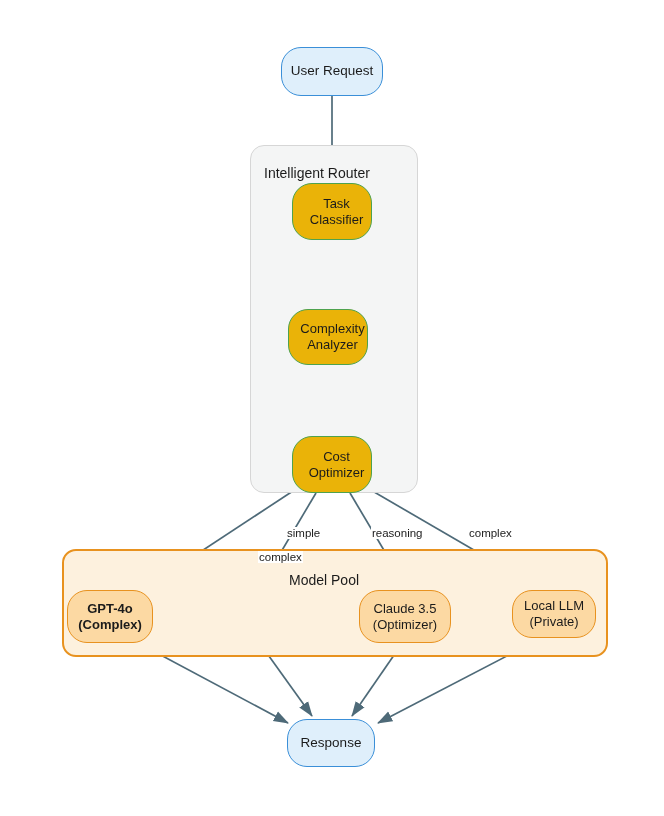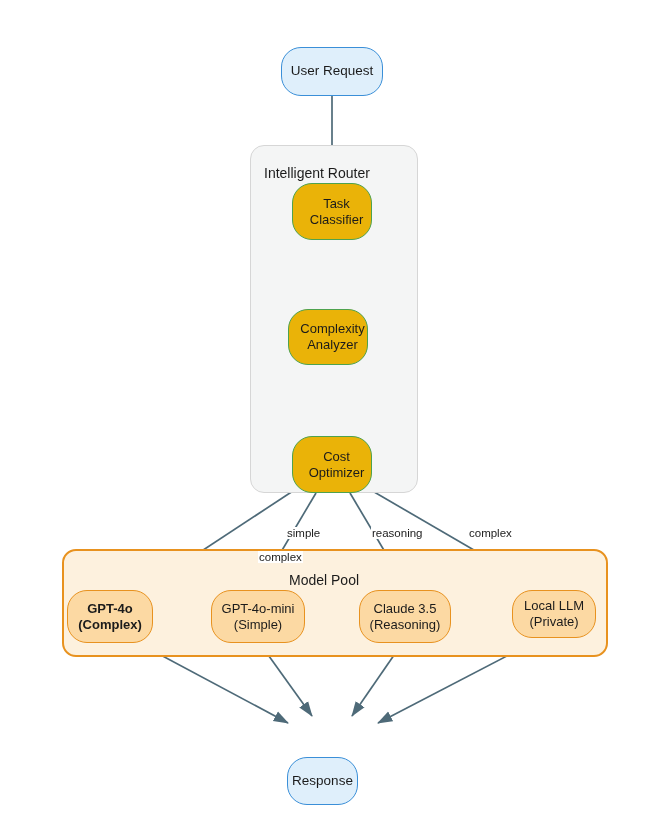--- a/index.html
+++ b/index.html
@@ -153,36 +153,32 @@
   <div class="node n-green" style="left:292px; top:436px; width:80px; height:57px;">
     <span class="line">Cost</span>
     <span class="line">Optimizer</span>
   </div>
 
   <div class="node n-orange" style="left:67px; top:590px; width:86px; height:53px;font-weight:bold;">
     <span class="line">GPT-4o</span>
     <span class="line">(Complex)</span>
   </div>
 
-  <div class="node n-orange" style="left:211px; top:590px; width:94px; height:53px;">
-    <span class="line">GPT-4o-mini</span>
-    <span class="line">(Simple)</span>
-  </div>
 
   <div class="node n-orange" style="left:359px; top:590px; width:92px; height:53px;align-items:center;">
     <span class="line">Claude 3.5</span>
-    <span class="line">(Reasoning)</span>
+    <span class="line">(Optimizer)</span>
   </div>
 
   <div class="node n-orange" style="left:512px; top:590px; width:84px; height:48px;">
     <span class="line">Local LLM</span>
     <span class="line">(Private)</span>
   </div>
 
-  <div class="node n-blue" style="left:287px; top:757px; width:71px; height:48px;">
+  <div class="node n-blue" style="left:287px; top:719px; width:88px; height:48px;">
     <span class="line">Response</span>
   </div>
 
   <div class="edge-label" style="left:218px; top:551px;margin-left:40px;">complex</div>
   <div class="edge-label" style="left:286px; top:527px;">simple</div>
   <div class="edge-label" style="left:371px; top:527px;">reasoning</div>
   <div class="edge-label" style="left:468px; top:527px;">complex</div>
 
 </div>
 

